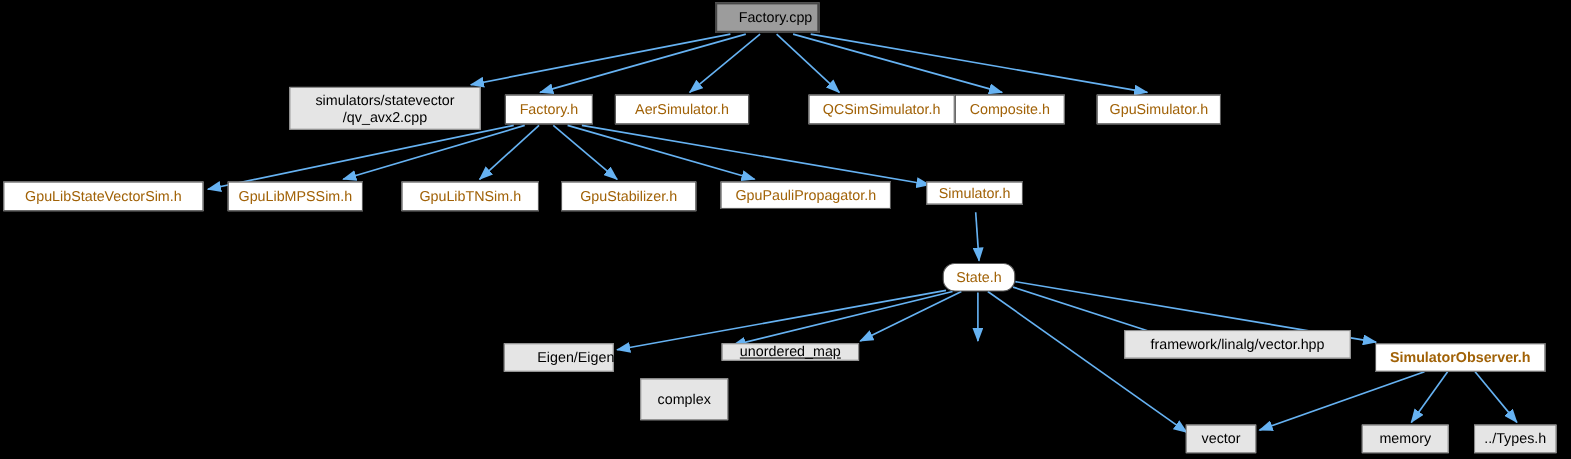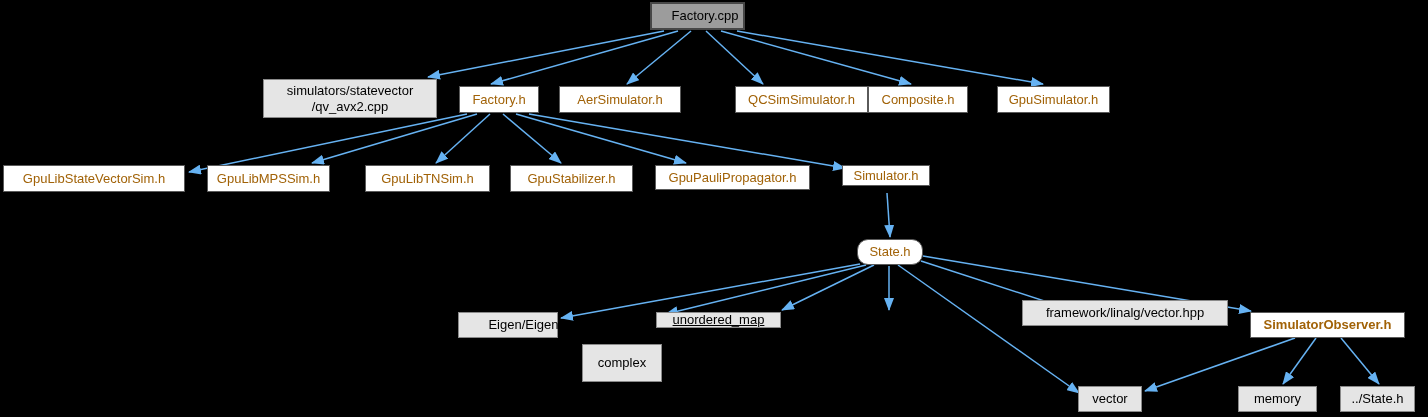--- a/index.html
+++ b/index.html
@@ -132,15 +132,15 @@
     <div class="node header" style="left: 1250px; top: 312px; width: 155px; height: 26px; font-weight: bold;">
       <div class="node-line">SimulatorObserver.h</div>
     </div>
     <div class="node external" style="left: 1078px; top: 386px; width: 64px; height: 26px;">
       <div class="node-line">vector</div>
     </div>
     <div class="node external" style="left: 1238px; top: 386px; width: 79px; height: 26px;">
       <div class="node-line">memory</div>
     </div>
     <div class="node external" style="left: 1340px; top: 386px; width: 75px; height: 26px;">
-      <div class="node-line">../State.h</div>
+      <div class="node-line">../Types.h</div>
     </div>
   </div>
 
 </body></html>

